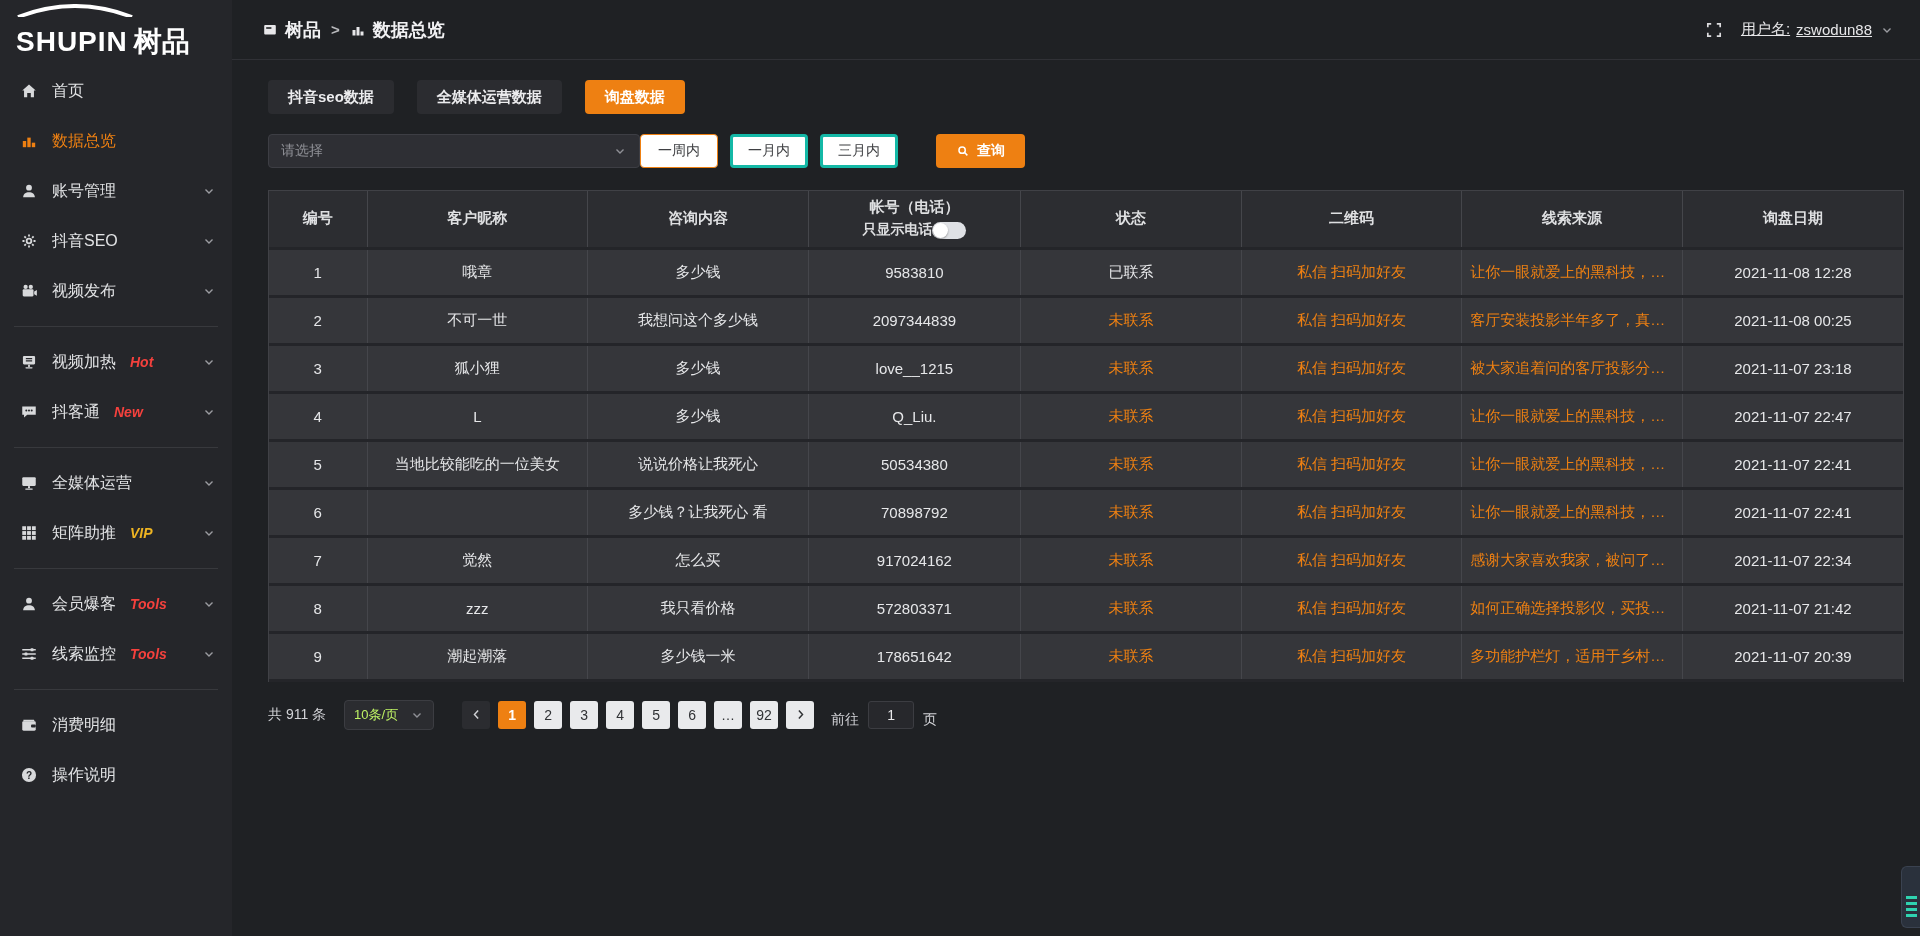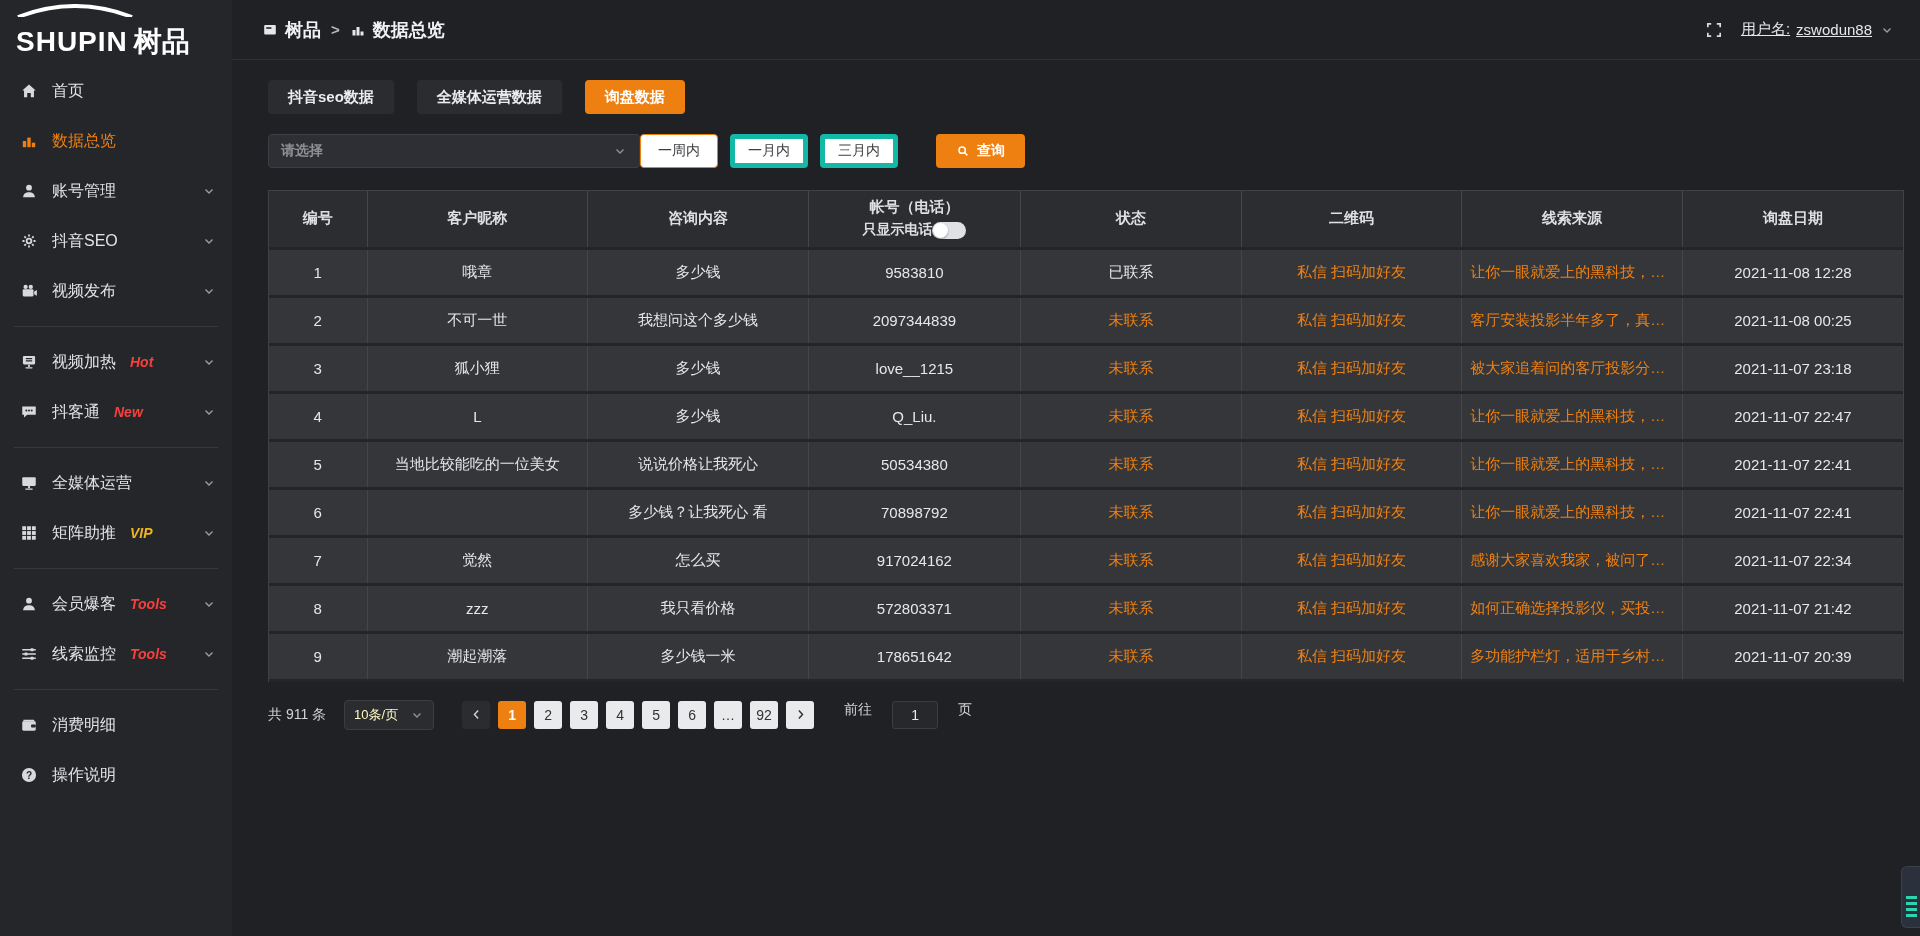--- a/index.html
+++ b/index.html
@@ -44,50 +44,50 @@
   .user-box{display:flex;align-items:center;gap:6px;cursor:pointer;text-decoration:underline;}
   .user-box .nav-chevron{margin-left:2px;}
 
   .content{padding:20px 16px 0 36px;flex:none;}
 
   .tabs{display:flex;gap:23px;}
   .tab-btn{height:34px;padding:0 20px;background:#2b2c30;border:none;border-radius:4px;color:#ececee;font-size:15px;font-weight:bold;cursor:pointer;font-family:inherit;}
   .tab-btn.active{background:var(--accent);color:#fff;}
 
   .filters{margin-top:20px;display:flex;align-items:center;}
-  .select{width:372px;height:34px;background:#2e2f34;border:1px solid #3d3e44;border-radius:4px;display:flex;align-items:center;justify-content:space-between;padding:16px 12px;color:#8f9096;font-size:14px;cursor:pointer;font-weight:bold;}
+  .select{width:372px;height:34px;background:#2e2f34;border:1px solid #3d3e44;border-radius:4px;display:flex;align-items:center;justify-content:space-between;padding:16px 12px;color:#8f9096;font-size:14px;cursor:pointer;}
   .sel-chevron{width:14px;height:14px;display:inline-flex;color:#8f9096;}
   .sel-chevron svg{width:14px;height:14px;}
   .periods{display:flex;gap:12px;}
-  .period-btn{width:78px;height:34px;background:#fff;border:5px solid #14b8a6;border-radius:4px;font-size:14px;color:#3f4043;cursor:pointer;font-family:inherit;}
+  .period-btn{width:78px;height:34px;background:#fff;border:3px solid #14b8a6;border-radius:4px;font-size:14px;color:#3f4043;cursor:pointer;font-family:inherit;}
   .period-btn.active{border:1px solid var(--accent);}
   .query-btn{margin-left:38px;height:34px;padding:0 20px;background:var(--accent);color:#fff;border:none;border-radius:4px;font-size:14px;font-weight:bold;display:flex;align-items:center;gap:7px;cursor:pointer;font-family:inherit;text-align:center;}
   .q-ico{width:14px;height:14px;display:inline-flex;}
   .q-ico svg{width:14px;height:14px;}
 
   .table-wrap{margin-top:22px;border:1px solid #404146;border-bottom:none;}
   table{width:100%;border-collapse:collapse;table-layout:fixed;background:#35363a;}
   th{background:#2c2d31;height:57px;font-size:15px;font-weight:bold;color:#dedfe1;border-right:1px solid #45464b;border-bottom:3px solid #242529;text-align:center;padding:0 6px;}
   td{height:48px;font-size:15px;color:#e6e7e9;text-align:center;border-right:1px solid #45464b;border-bottom:3px solid #242529;padding:0 8px;overflow:hidden;white-space:nowrap;text-overflow:ellipsis;}
   th:last-child,td:last-child{border-right:none;}
   .status-pending{color:var(--accent);}
   .link-orange{color:var(--accent);cursor:pointer;}
   .th-sub{display:flex;align-items:center;justify-content:center;margin-top:4px;font-size:14px;}
   .toggle{width:34px;height:17px;border-radius:9px;background:#dfe1e5;position:relative;display:inline-block;cursor:pointer;flex:none;}
   .toggle::after{content:"";position:absolute;left:1px;top:1px;width:15px;height:15px;border-radius:50%;background:#fff;box-shadow:0 1px 2px rgba(0,0,0,.35);}
 
   .pagination{margin-top:18px;display:flex;align-items:center;font-size:14px;color:#d2d3d7;}
   .pg-total{margin-right:18px;}
-  .pg-size{width:90px;height:30px;background:#2b2c30;border:1px solid #3c3d42;border-radius:4px;display:flex;align-items:center;justify-content:space-between;padding:0 9px;cursor:pointer;color:#fef9c3;font-size:13px;}
+  .pg-size{width:90px;height:30px;background:#2b2c30;border:1px solid #3c3d42;border-radius:4px;display:flex;align-items:center;justify-content:space-between;padding:0 9px;cursor:pointer;color:#bef264;font-size:13px;}
   .pg-nav{display:flex;align-items:center;gap:8px;margin-left:28px;}
   .pg-btn{min-width:28px;height:28px;border:none;border-radius:3px;background:#e9eaec;color:#303235;font-size:14px;cursor:pointer;font-family:inherit;padding:0 5px;display:inline-flex;align-items:center;justify-content:center;}
   .pg-btn.dark{background:#2b2c30;color:#cfd0d4;}
   .pg-btn.active{background:var(--accent);color:#fff;font-weight:bold;}
   .pg-btn svg{width:13px;height:13px;}
-  .pg-goto{margin-left:30px;display:flex;align-items:flex-start;gap:20px;}
+  .pg-goto{margin-left:17px;display:flex;align-items:flex-end;gap:9px;}
   .pg-input{width:46px;height:28px;background:#27282c;border:1px solid #3c3d42;border-radius:3px;color:#e8e8ea;text-align:center;font-size:14px;font-family:inherit;}
 
   .footer{margin-top:auto;flex:none;border-top:1px solid #2d2e32;height:72px;display:flex;align-items:center;justify-content:center;font-size:14px;color:#d6d7da;}
 
   .float-widget{position:absolute;right:0;bottom:8px;width:19px;height:62px;background:#2a313c;border:1px solid #3a4250;border-right:none;border-radius:6px 0 0 6px;}
   .float-widget .stripes{position:absolute;left:4px;right:3px;bottom:7px;height:24px;background:repeating-linear-gradient(to bottom,#2fd3b0 0 3px,transparent 3px 6px);}
 </style>
 </head>
 <body>
 

